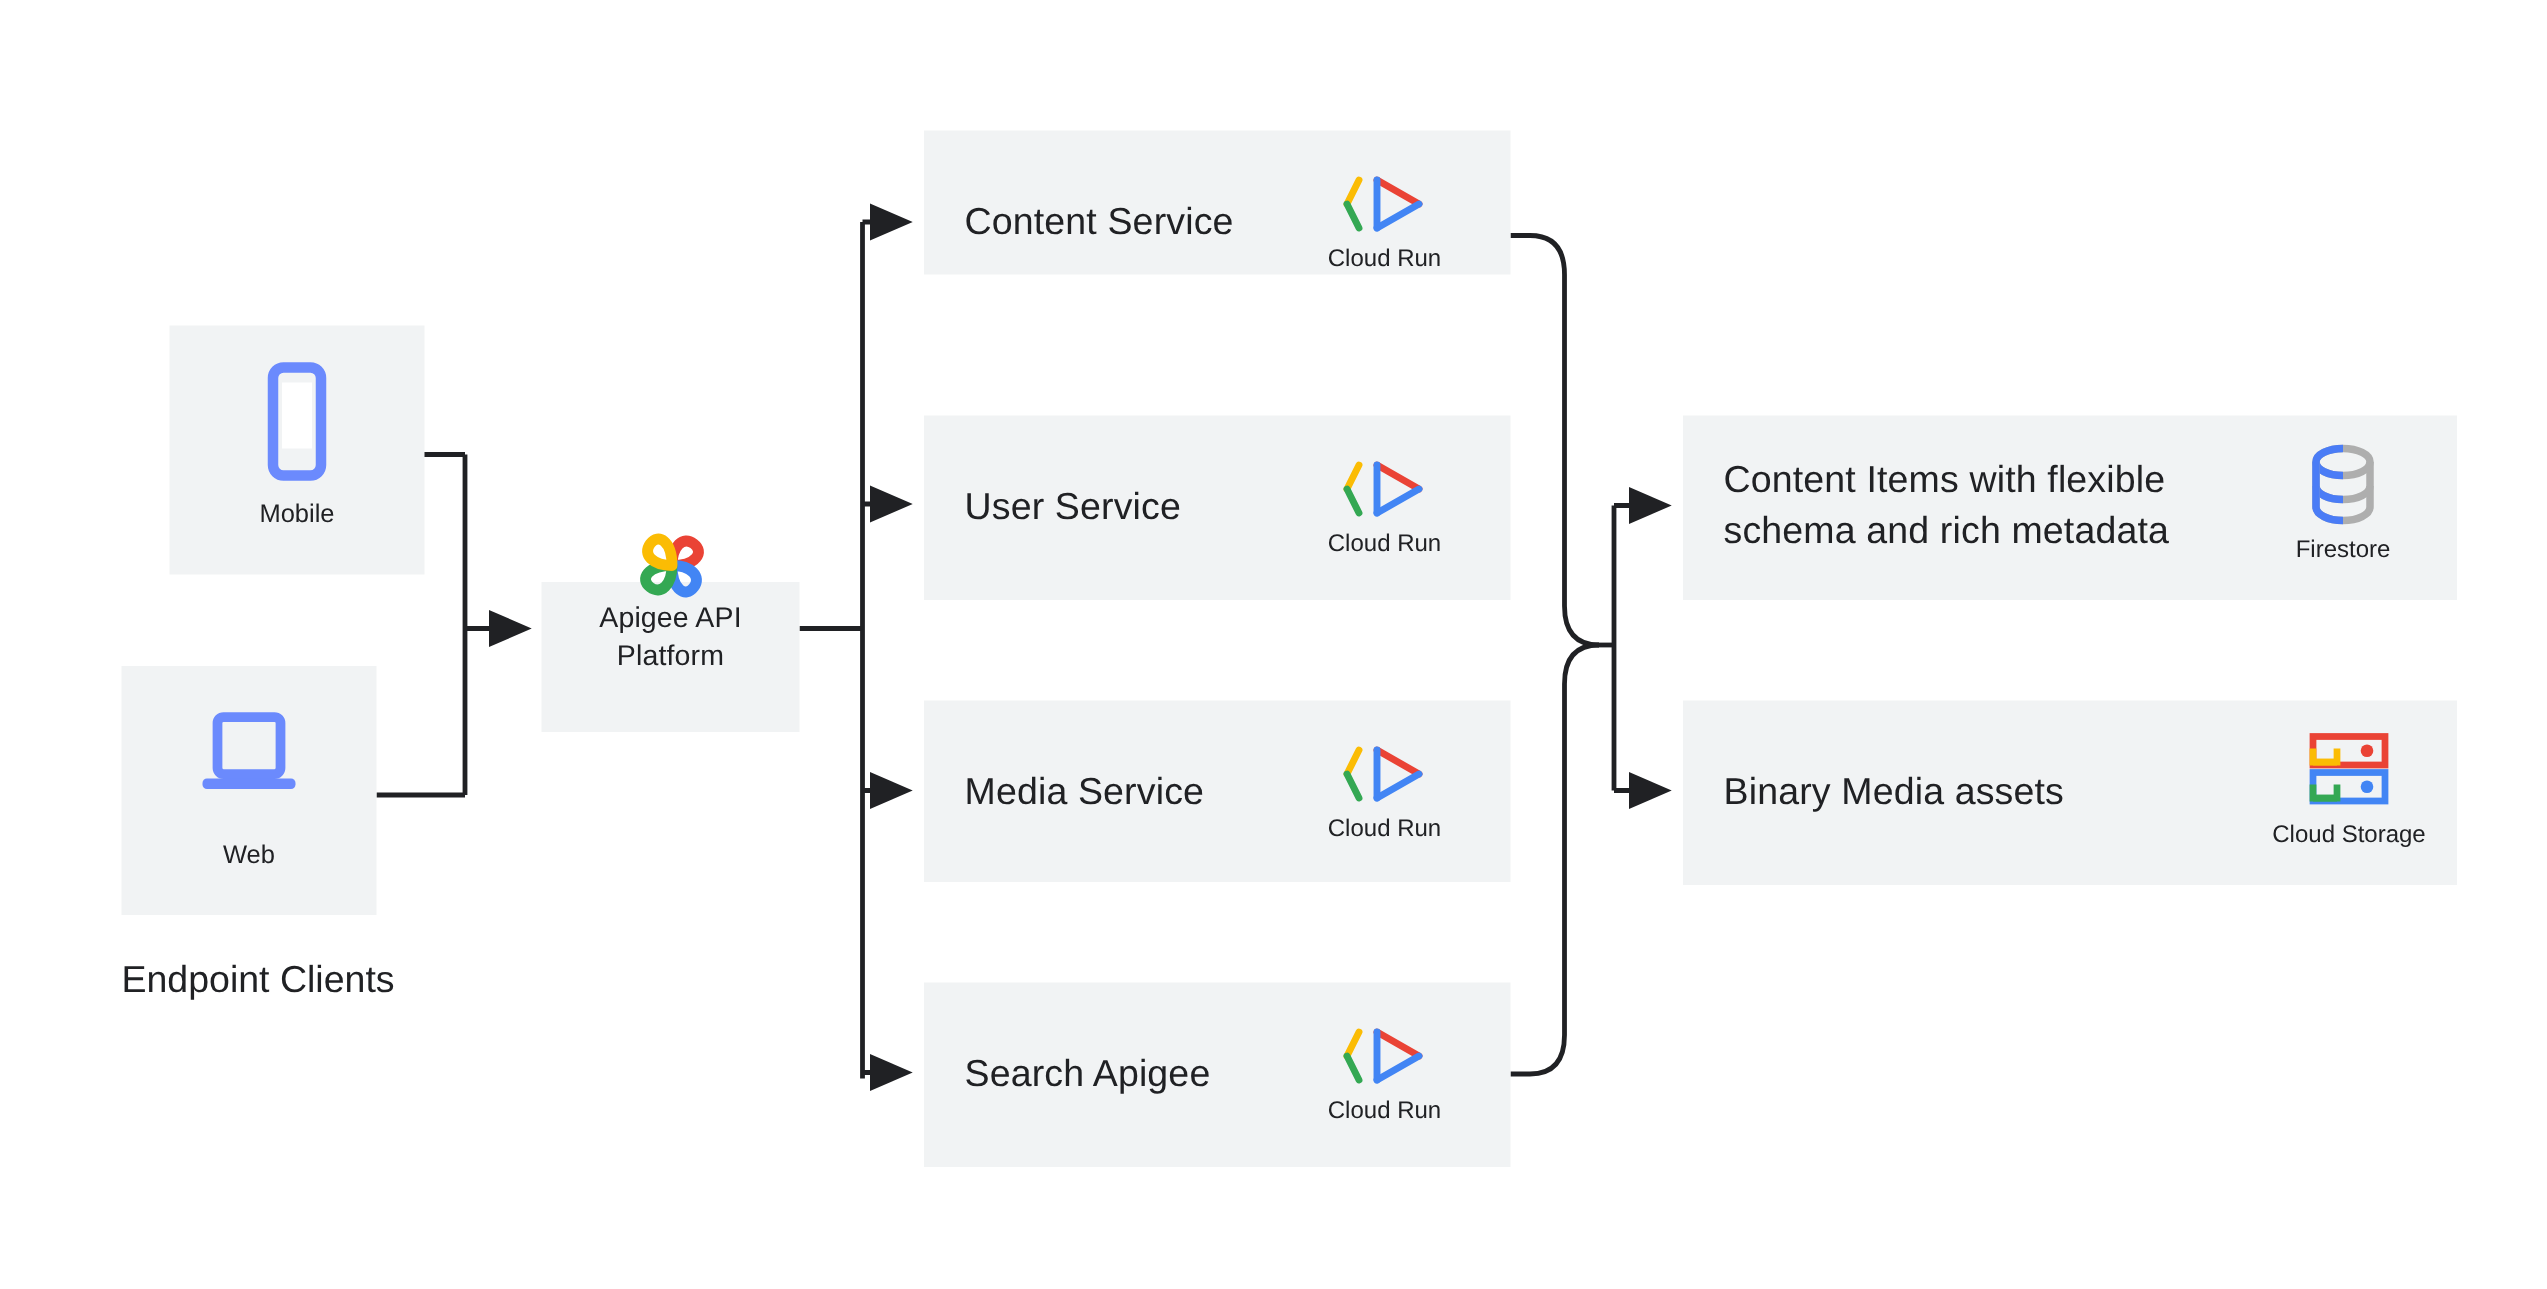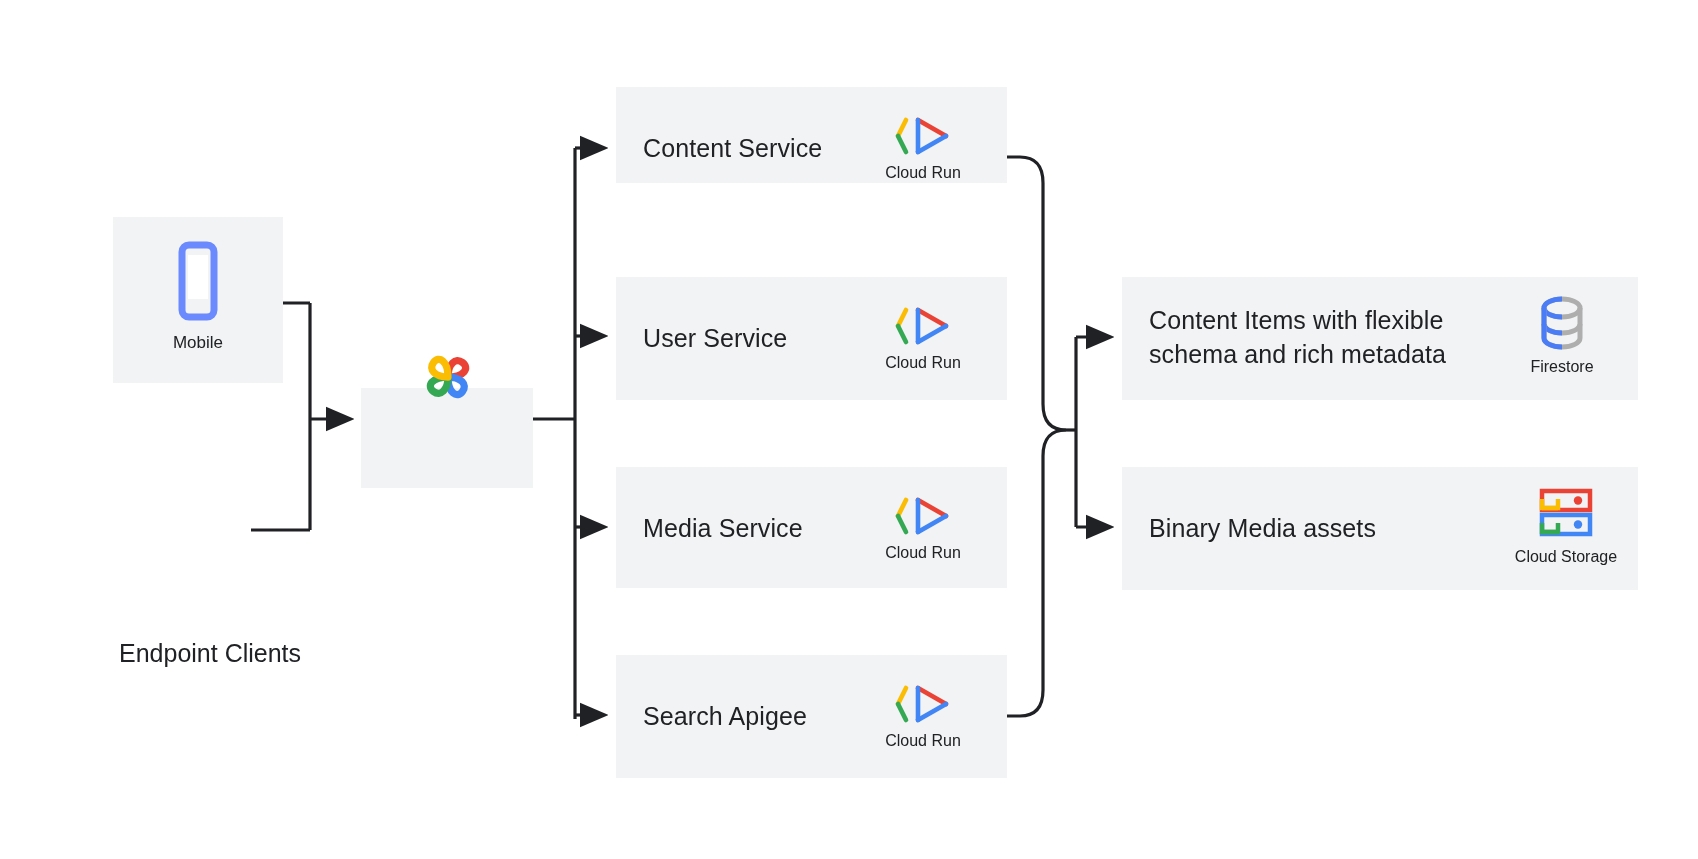--- a/index.html
+++ b/index.html
@@ -47,21 +47,20 @@
     text-align: center;
     width: 100%;
     left: 0;
   }
   .group-caption {
     position: absolute;
     font-size: 25px;
     line-height: 32px;
     color: #202124;
     white-space: nowrap;
-    margin-left: 38px;
   }
   .icon-wrap {
     position: absolute;
   }
   svg.wires {
     position: absolute;
     left: 0;
     top: 0;
     width: 1698px;
     height: 859px;
@@ -110,34 +109,45 @@
   <div class="box" style="left:81px; top:217px; width:170px; height:166px;margin-left:32px;">
     <div class="icon-wrap" style="left:58px; top:24px; width:54px; height:80px;">
       <svg width="54" height="80" viewBox="0 0 54 80">
         <rect x="11" y="4" width="32" height="72" rx="7" ry="7" fill="none" stroke="#6b8afd" stroke-width="7"></rect>
         <rect x="17" y="14" width="20" height="44" fill="#ffffff"></rect>
       </svg>
     </div>
     <div class="client-caption" style="top:115px;">Mobile</div>
   </div>
 
+  <div class="box" style="left:81px; top:444px; width:170px; height:166px;">
+    <div class="icon-wrap" style="left:50px; top:28px; width:70px; height:72px;">
+      <svg width="70" height="72" viewBox="0 0 70 72">
+        <rect x="14" y="6" width="42" height="38" rx="4" ry="4" fill="none" stroke="#6b8afd" stroke-width="6.5"></rect>
+        <rect x="4" y="47" width="62" height="7" rx="3" ry="3" fill="#6b8afd"></rect>
+      </svg>
+    </div>
+    <div class="client-caption" style="top:115px;">Web</div>
+  </div>
 
   <div class="group-caption" style="left:81px; top:637px;">Endpoint Clients</div>
 
   <div class="box" style="left:361px; top:388px; width:172px; height:100px;">
     <div class="icon-wrap" style="left:58px; top:-40px; width:58px; height:58px;">
       <svg width="58" height="58" viewBox="0 0 64 64">
         <g fill="none" stroke-width="8" stroke-linecap="round">
           <path d="M32,32 C32,18 40,10 48,16 C56,22 50,32 32,32" stroke="#ea4335"></path>
           <path d="M32,32 C46,32 54,40 48,48 C42,56 32,50 32,32" stroke="#4285f4"></path>
           <path d="M32,32 C32,46 24,54 16,48 C8,42 14,32 32,32" stroke="#34a853"></path>
           <path d="M32,32 C18,32 10,24 16,16 C22,8 32,14 32,32" stroke="#fbbc04"></path>
         </g>
       </svg>
     </div>
+    <div class="node-label" style="left:0; top:12px; width:172px; text-align:center; font-size:19px; line-height:25px;">Apigee API
+Platform</div>
   </div>
 
   <div class="box" style="left:616px; top:87px; width:391px; height:96px;">
     <div class="node-label" style="left:27px; top:44px;">Content Service</div>
     <div class="icon-wrap" style="left:278px; top:25px; width:58px; height:48px;">
       <svg width="58" height="48" viewBox="0 0 58 48">
         <g fill="none" stroke-width="4.6" stroke-linecap="round" stroke-linejoin="round">
           <path d="M12,8 L4,24" stroke="#fbbc04"></path>
           <path d="M4,24 L12,40" stroke="#34a853"></path>
           <path d="M24,8 L52,24" stroke="#ea4335"></path>

